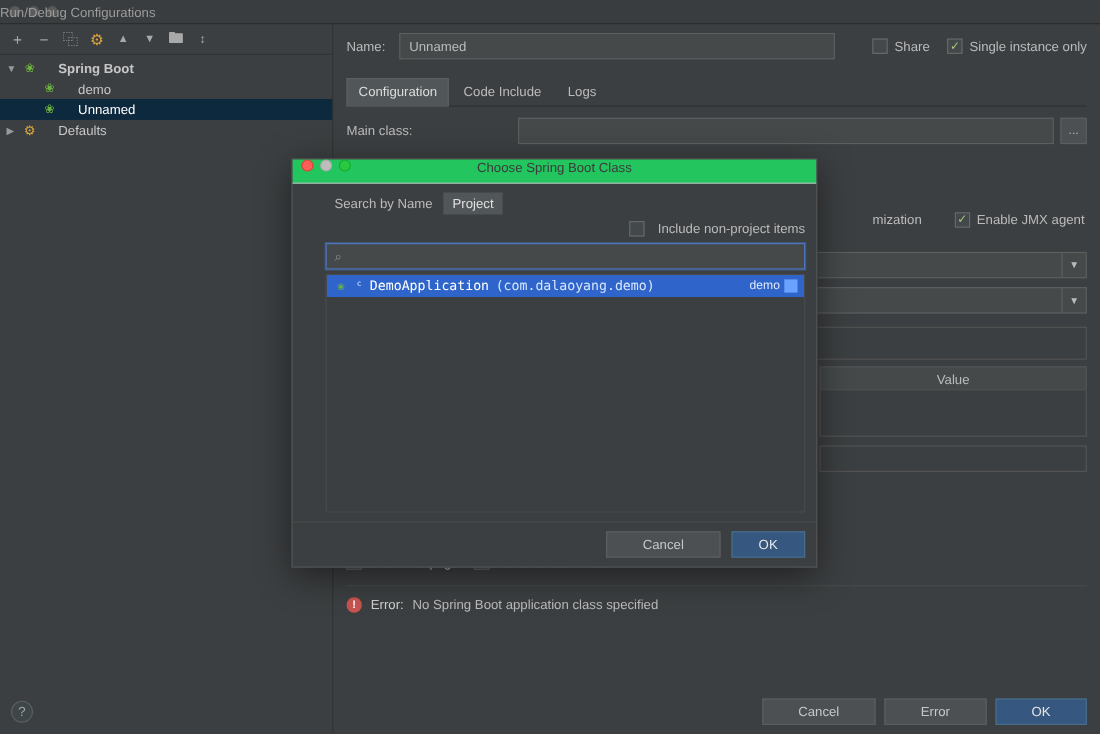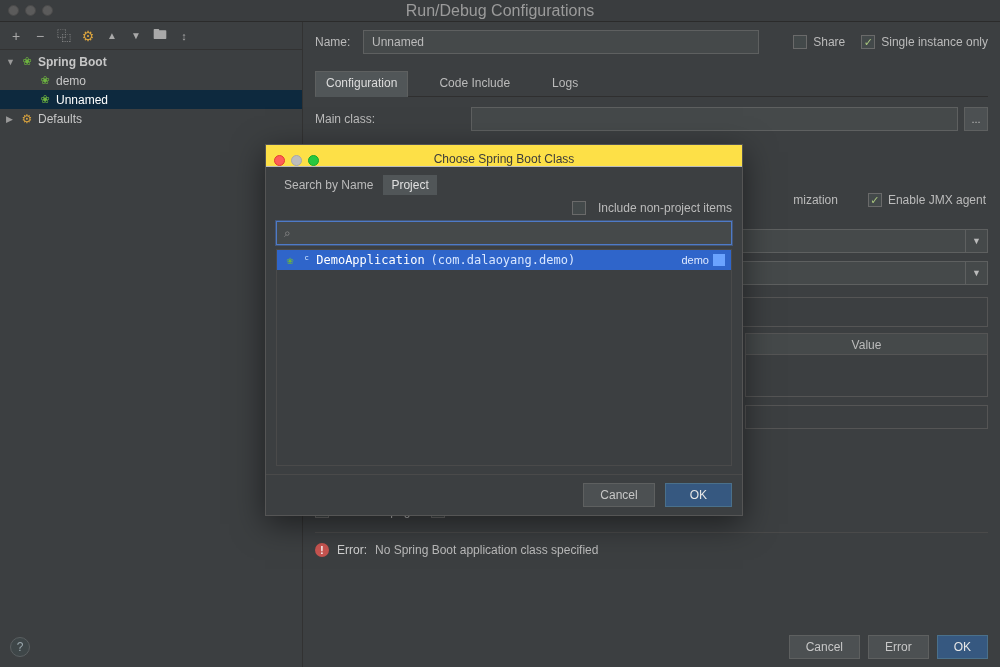--- a/index.html
+++ b/index.html
@@ -19,43 +19,43 @@
   border-bottom: 1px solid #2b2b2b;
   display: flex;
   align-items: center;
   position: relative;
 }
 .traffic-lights { display: flex; gap: 6px; padding-left: 8px; }
 .traffic-light { width: 11px; height: 11px; border-radius: 50%; }
 .tl-red { background: #5b5b5b; border:1px solid #4a4a4a; }
 .tl-yellow { background: #5b5b5b; border:1px solid #4a4a4a; }
 .tl-green { background: #5b5b5b; border:1px solid #4a4a4a; }
-.window-title { position: absolute; left: 0; right: 0; text-align: center; color: #9b9b9b; font-size: 16px; }
+.window-title { position: absolute; left: 0; right: 0; text-align: left; color: #9b9b9b; font-size: 12px; }
 .main-wrap { display: flex; height: calc(667px - 22px); }
 .sidebar { width: 303px; background: #3c3f41; border-right: 1px solid #323232; display: flex; flex-direction: column; }
 .sidebar-toolbar { height: 28px; display: flex; align-items: center; gap: 8px; padding: 0 8px; border-bottom: 1px solid #323232; }
 .toolbar-icon { color: #a9a9a9; width: 16px; height: 16px; display: inline-flex; align-items: center; justify-content: center; font-size: 14px; }
 .tree { flex: 1; padding-top: 2px; }
 .tree-row { display: flex; align-items: center; height: 19px; padding-left: 6px; gap: 4px; color: #c7c7c7; }
 .tree-row.selected { background: #0d293e; color: #fff; }
 .tree-arrow { width: 10px; color: #9a9a9a; font-size: 9px; }
 .tree-icon { width: 14px; height: 14px; display:inline-flex; align-items:center; justify-content:center; }
-.tree-label { font-size: 12px; }
+.tree-label { font-size: 12px; margin-left: 15px; }
 .content { flex: 1; position: relative; padding: 8px 12px 0 12px; }
 .row { display: flex; align-items: center; margin-bottom: 8px; }
 .name-label { width: 48px; color: #bbbbbb; }
 .text-input {
   background: #45494a; border: 1px solid #5e6060; color: #bbbbbb;
   height: 24px; padding: 0 8px; font-size: 12px; outline: none;
 }
 .name-input { width: 396px; }
 .checkbox { width: 14px; height: 14px; border: 1px solid #6a6a6a; background: #43494a; display: inline-flex; align-items:center; justify-content:center; margin-right: 6px; }
 .checkbox.checked::after { content: "✓"; color: #a9c77d; font-size: 11px; line-height: 1; }
 .top-right-checks { margin-left: auto; display: flex; align-items: center; gap: 16px; }
-.tabs { display: flex; gap: 20px; margin-top: 16px; border-bottom: 1px solid #2f2f2f; }
+.tabs { display: flex; gap: 2px; margin-top: 16px; border-bottom: 1px solid #2f2f2f; }
 .tab {
   padding: 4px 10px 6px; color: #bbbbbb; border: 1px solid transparent;
   border-bottom: none; font-size: 12px; position: relative; top: 1px;
 }
 .tab.active {
   background: #515658; border: 1px solid #5e6060; border-bottom: 1px solid #515658;
   color: #dcdcdc;
 }
 .form-area { padding: 10px 0 0 0; }
 .form-row { display: flex; align-items: center; margin-bottom: 10px; }
@@ -74,37 +74,37 @@
 .build-section { margin-top: 30px; display:flex; align-items:center; gap:8px; }
 .build-label { color:#bbbbbb; }
 .mini-toolbar { display:flex; gap:10px; padding:6px 0 10px; color:#8a8a8a; }
 .mini-toolbar span { font-size:13px; }
 .bottom-checks { display:flex; gap:14px; align-items:center; padding-bottom:10px; }
 .separator-h { height:1px; background:#4a4a4a; margin: 4px 0 10px 0; }
 .error-line { display:flex; align-items:center; gap:8px; color:#bbbbbb; }
 .error-icon { width:14px; height:14px; border-radius:50%; background:#c75450; color:#fff; display:inline-flex; align-items:center; justify-content:center; font-size:10px; font-weight:bold; }
 .error-bold { font-weight:normal; color:#d0d0d0; }
 .footer-buttons { position:absolute; right:12px; bottom:8px; display:flex; gap:8px; }
-.btn { height:24px; padding:0 16px; background:#4c5052; border:1px solid #5e6060; color:#c7c7c7; display:inline-flex; align-items:center; justify-content:center; font-size:12px; }
+.btn { height:24px; padding:0 32px; background:#4c5052; border:1px solid #5e6060; color:#c7c7c7; display:inline-flex; align-items:center; justify-content:center; font-size:12px; }
 .btn.primary { background:#365880; border:1px solid #4a708b; color:#e6e6e6; }
 .help-icon { position:absolute; left:10px; bottom:10px; width:20px; height:20px; border-radius:50%; background:#3e4648; border:1px solid #5a5f61; color:#9aa7ad; display:flex; align-items:center; justify-content:center; font-size:12px; }
 
 
 .modal {
   position: absolute; left: 265px; top: 144px; width: 478px; height: 372px;
   background: #3c3f41; border: 1px solid #555; box-shadow: 0 8px 30px rgba(0,0,0,0.5);
   display:flex; flex-direction:column;
 }
-.modal-titlebar { height: 22px; background: #fde047; display:flex; align-items:flex-end; position:relative; border-bottom:1px solid #bcbcbc; }
+.modal-titlebar { height: 22px; background: #22c55e; display:flex; align-items:flex-start; position:relative; border-bottom:1px solid #bcbcbc; }
 .modal-titlebar .traffic-lights { padding-left:8px; }
 .modal-tl-red { background:#ff5f57; border:1px solid #e33e32; }
 .modal-tl-yellow { background:#bdbdbd; border:1px solid #a8a8a8; }
 .modal-tl-green { background:#28c840; border:1px solid #17a82c; }
 .modal-title { position:absolute; left:0; right:0; text-align:center; color:#3b3b3b; font-size:12px; }
-.modal-body { flex:1; padding: 8px 10px; display:flex; flex-direction:column; }
+.modal-body { flex:1; padding: 8px 10px; display:flex; flex-direction:column;margin-left:20px; }
 .modal-tabs { display:flex; gap:2px; margin-bottom:6px; }
 .modal-tab { padding:3px 8px; color:#bbbbbb; font-size:12px; }
 .modal-tab.active { background:#515658; color:#e0e0e0; }
 .include-row { display:flex; align-items:center; justify-content:flex-end; gap:6px; margin-bottom:6px; }
 .search-wrap { position:relative; margin-bottom:4px; }
 .search-icon { position:absolute; left:8px; top:5px; color:#8a8a8a; font-size:12px; }
 .search-input { width:100%; height:24px; background:#45494a; border:1px solid #4e7ac7; padding-left:26px; color:#bbb; outline:none; box-shadow: 0 0 0 1px rgba(78,122,199,0.4); }
 .result-list { flex:1; background:#3c3f41; border:1px solid #4a4a4a; overflow:hidden; }
 .result-row { height:20px; background:#2f65ca; color:#fff; display:flex; align-items:center; padding:0 6px; gap:6px; font-family: Menlo, Consolas, monospace; font-size:12px; }
 .result-row .pkg { color:#d7e6ff; }

